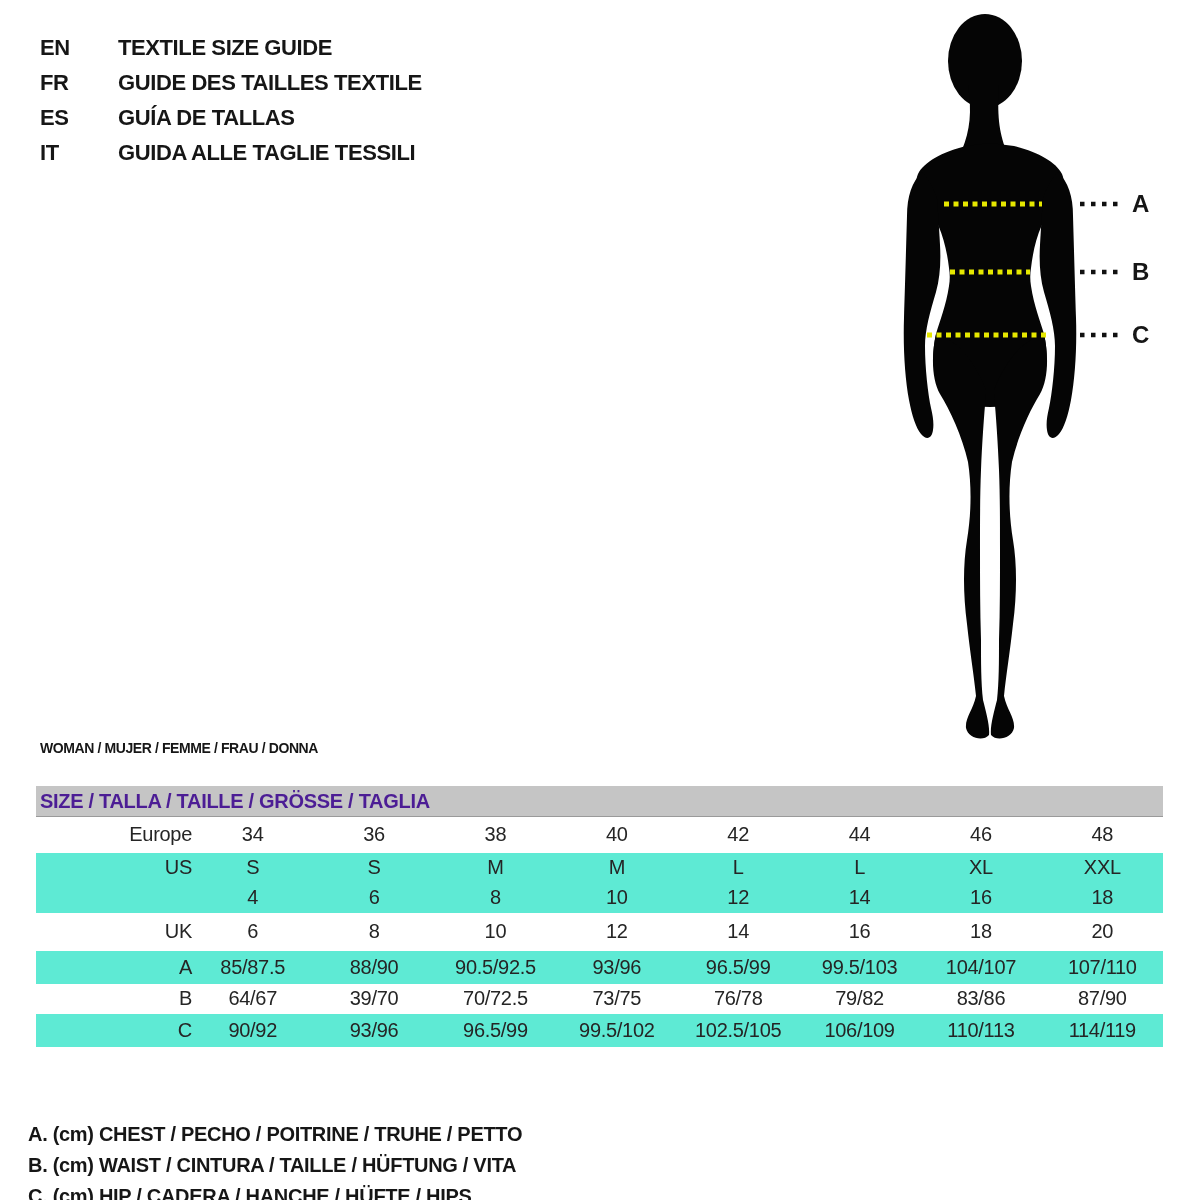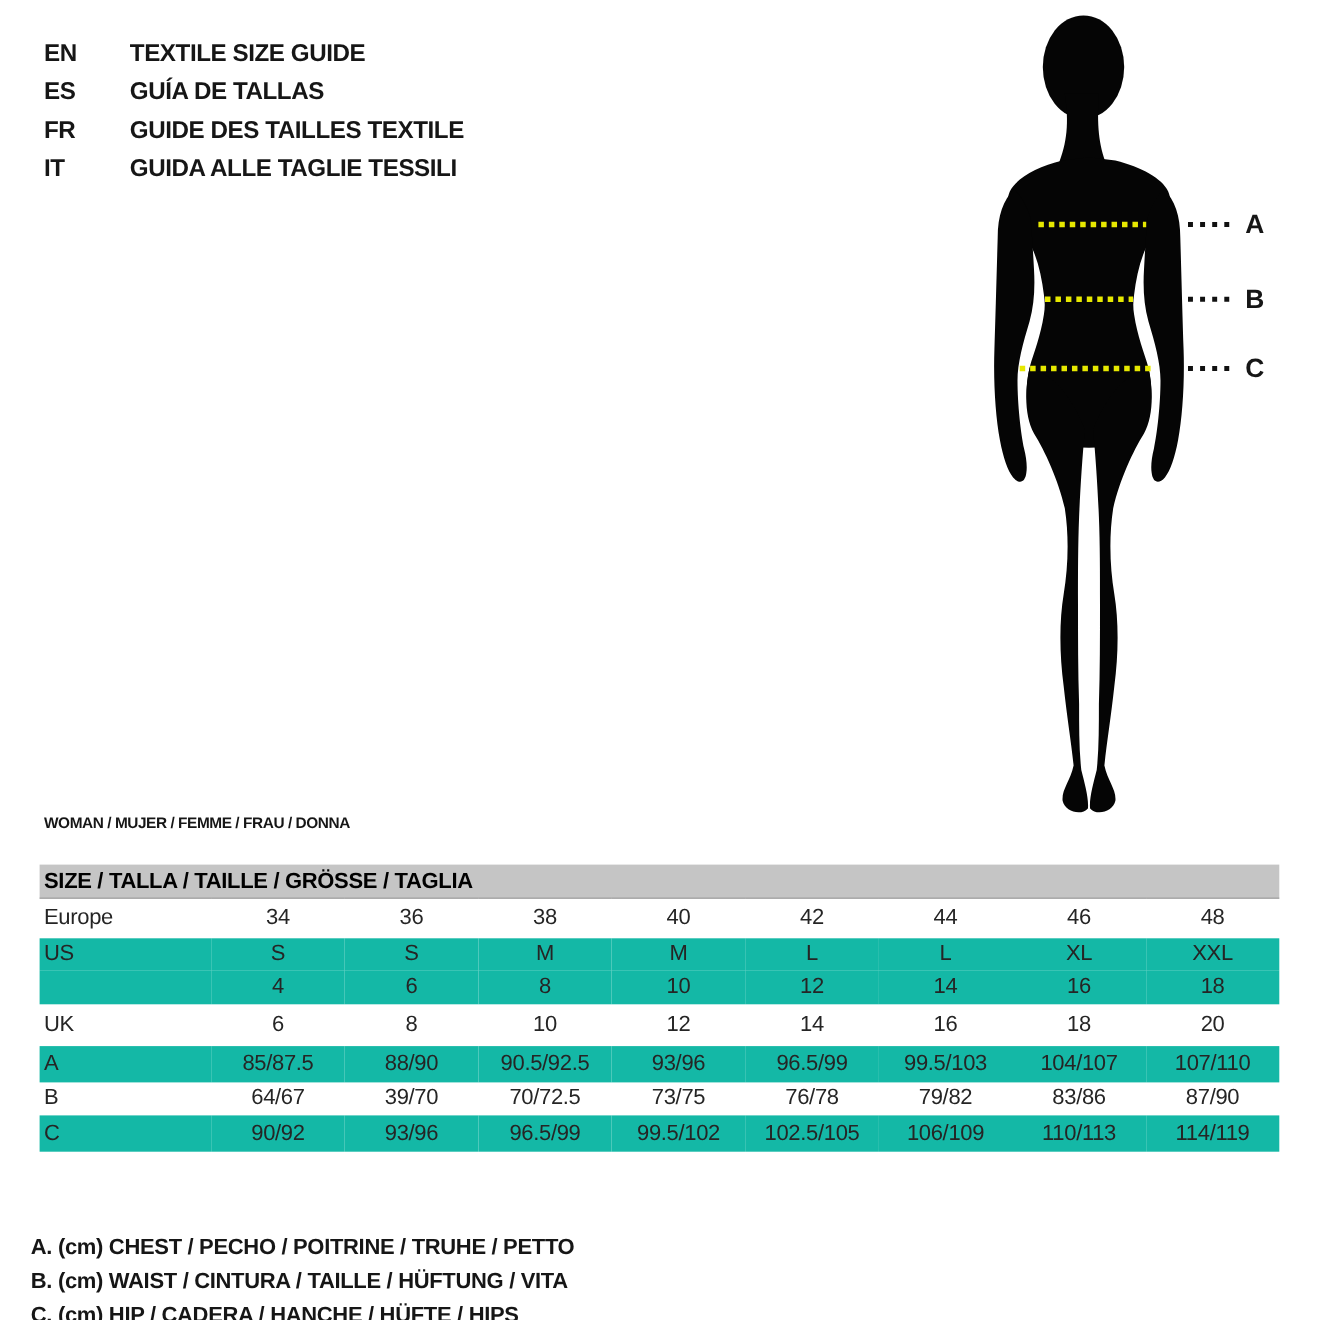--- a/index.html
+++ b/index.html
@@ -38,52 +38,52 @@
     font-size:14px;font-weight:bold;letter-spacing:-0.4px;
     color:#161616;white-space:nowrap;
   }
   
   .size-table{
     position:absolute;left:36px;top:786px;width:1127px;
     border-collapse:collapse;table-layout:fixed;
     font-size:20px;letter-spacing:-0.3px;color:#252525;
   }
   .size-table td{padding:0;vertical-align:middle;text-align:center;}
-  .size-table td.lbl{text-align:left;padding-left:4px;}
+  .size-table td.lbl{text-align:right;padding-left:4px;}
   .size-table tr.hdr td{
     background:#c5c5c5;height:30px;text-align:left;padding-left:4px;
-    font-weight:600;color:#000000;
+    font-weight:600;color:#4c1d95;
     border-bottom:1px solid #9a9a9a;
   }
-  .size-table tr.striped td{background:#14b8a6;}
+  .size-table tr.striped td{background:#5eead4;}
   
   .legend{
     position:absolute;left:28px;top:1090px;margin-top:29px;
   }
   .legend-line{
     height:31px;line-height:31px;
     font-size:20px;font-weight:bold;letter-spacing:-0.3px;
     color:#161616;white-space:nowrap;
   }
 </style>
 </head>
 <body>
 
 <div class="lang-block">
     <div class="lang-row">
       <span class="lang-code">EN</span>
       <span class="lang-title">TEXTILE SIZE GUIDE</span>
     </div>
     <div class="lang-row">
+      <span class="lang-code">FR</span>
+      <span class="lang-title">GUIDE DES TAILLES TEXTILE</span>
+    </div>
+    <div class="lang-row">
       <span class="lang-code">ES</span>
       <span class="lang-title">GUÍA DE TALLAS</span>
-    </div>
-    <div class="lang-row">
-      <span class="lang-code">FR</span>
-      <span class="lang-title">GUIDE DES TAILLES TEXTILE</span>
     </div>
     <div class="lang-row">
       <span class="lang-code">IT</span>
       <span class="lang-title">GUIDA ALLE TAGLIE TESSILI</span>
     </div>
   </div>
 
 <div class="figure-wrap">
   <svg viewBox="0 0 320 750" aria-hidden="true">
     <g fill="#050505">

